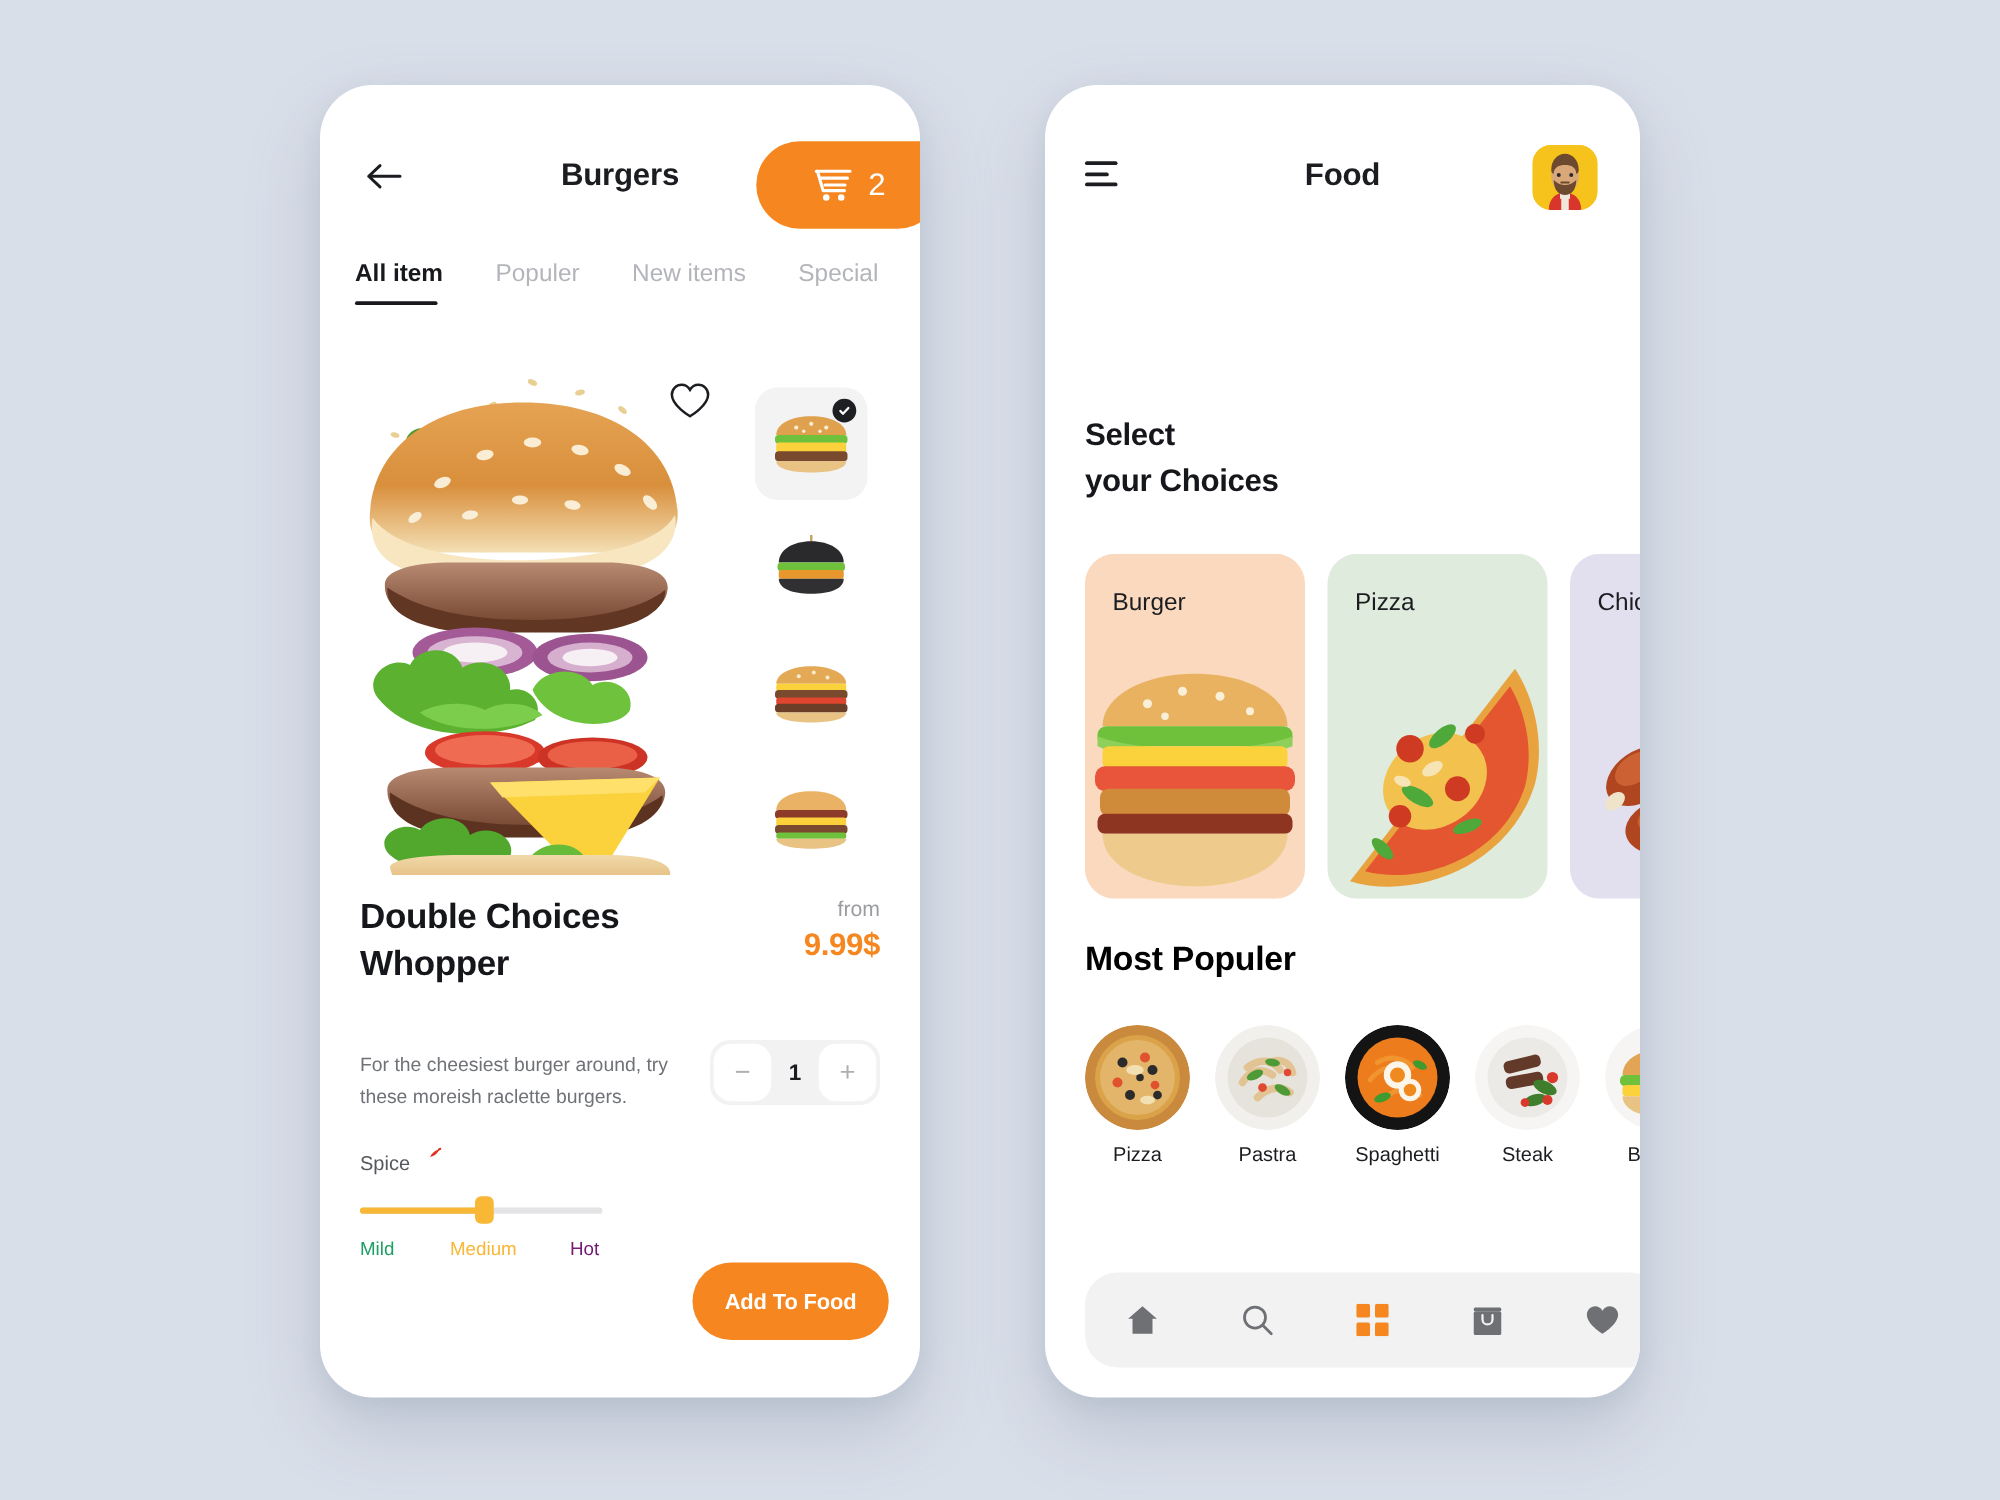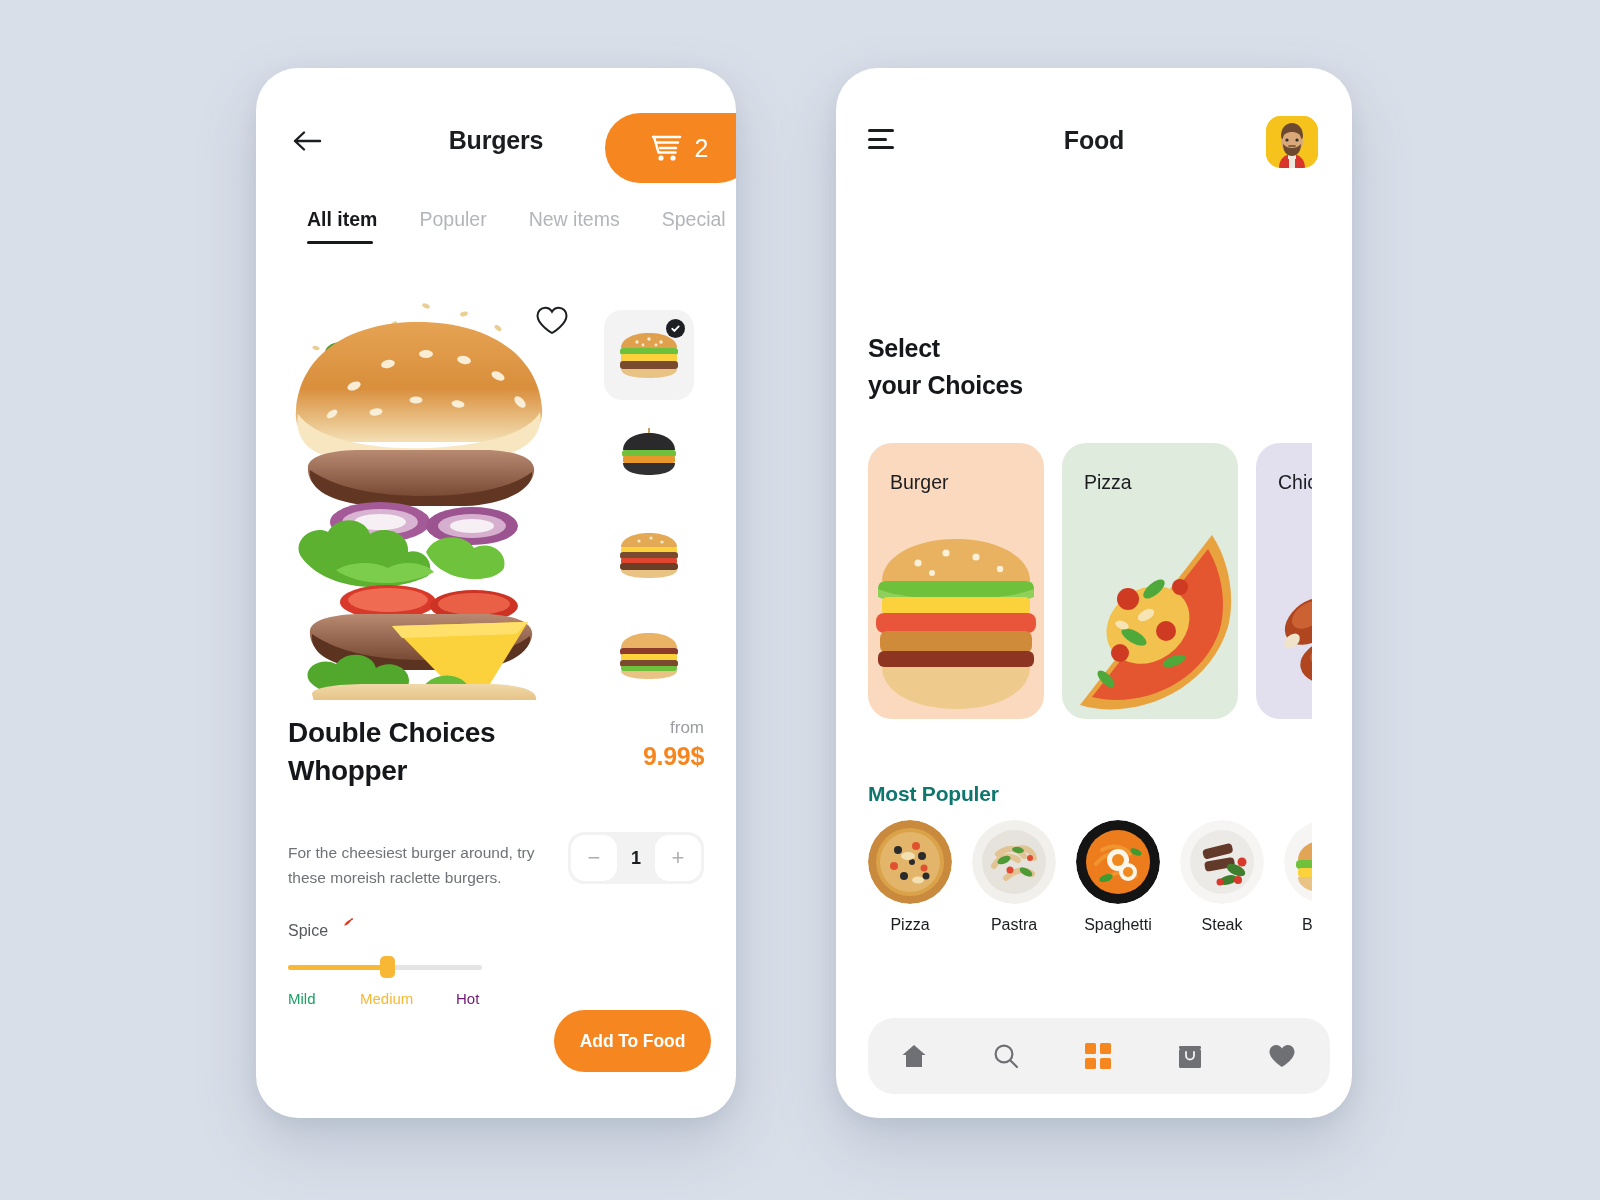--- a/index.html
+++ b/index.html
@@ -13,21 +13,21 @@
 
   
   .phone {
     position: absolute;
     background: #ffffff;
     border-radius: 42px;
     overflow: hidden;
     box-shadow: 0 26px 60px rgba(90,105,130,.22), 0 6px 18px rgba(90,105,130,.10);
   }
   #phone-left  { left: 256px; top: 68px; width: 480px; height: 1050px; }
-  #phone-right { left: 836px; top: 68px; width: 516px; height: 1050px; padding-left: 36px; }
+  #phone-right { left: 836px; top: 68px; width: 476px; height: 1050px; padding-left: 36px; }
 
   
   .l-header { position: absolute; left: 0; top: 0; width: 100%; height: 110px; }
   .back-btn {
     position: absolute; left: 32px; top: 56px; width: 40px; height: 34px;
     display: flex; align-items: center; justify-content: center;
     background: none; border: none; cursor: pointer;
   }
   .l-title {
     position: absolute; left: 0; top: 58px; width: 100%;
@@ -39,21 +39,21 @@
     background: #f6861f;
     border-radius: 38px 0 38px 38px;
     display: flex; align-items: center; justify-content: center; gap: 11px;
     border: none; cursor: pointer;
   }
   .cart-count { color: #fff; font-size: 25px; font-weight: 500; }
 
   .tabs {
     position: absolute; left: 0; top: 140px; width: 100%; height: 58px;
     display: flex; align-items: flex-start; gap: 42px;
-    padding-left: 28px; overflow: hidden; margin-left: 23px;
+    padding-left: 28px; overflow: hidden;
   }
   .tab { font-size: 19.5px; color: #b3b5ba; white-space: nowrap; cursor: pointer; position: relative; }
   .tab.active { color: #17191d; font-weight: 700; }
   .tab.active::after {
     content: ""; position: absolute; left: 0; bottom: -13px;
     width: 66px; height: 3.5px; background: #17191d; border-radius: 2px;
   }
 
   .hero { position: absolute; left: 0; top: 212px; width: 100%; height: 420px; }
   .heart-btn {
@@ -183,22 +183,22 @@
     flex: 0 0 auto; width: 176px; height: 276px; border-radius: 24px;
     position: relative; overflow: hidden; cursor: pointer;
   }
   .choice-label {
     position: absolute; left: 22px; top: 28px; font-size: 19.5px;
     color: #1b1d21; white-space: nowrap;
   }
   .choice-art { position: absolute; left: 0; bottom: 0; width: 100%; height: 190px; }
 
   .pop-title {
-    position: absolute; left: 32px; top: 714px;
-    font-size: 21px; font-weight: 700; color: #0f766e; letter-spacing: -.2px;
+    position: absolute; left: 32px; top: 684px;
+    font-size: 27px; font-weight: 700; color: #000000; letter-spacing: -.2px;
   }
   .pop-list {
     position: absolute; left: 32px; top: 752px; width: 444px; height: 140px;
     display: flex; gap: 20px; overflow: hidden;
   }
   .pop-item { flex: 0 0 auto; width: 84px; text-align: center; cursor: pointer; }
   .pop-img { width: 84px; height: 84px; border-radius: 50%; overflow: hidden; }
   .pop-name { margin-top: 12px; font-size: 16px; color: #1b1d21; white-space: nowrap; }
 
   .bottomnav {

